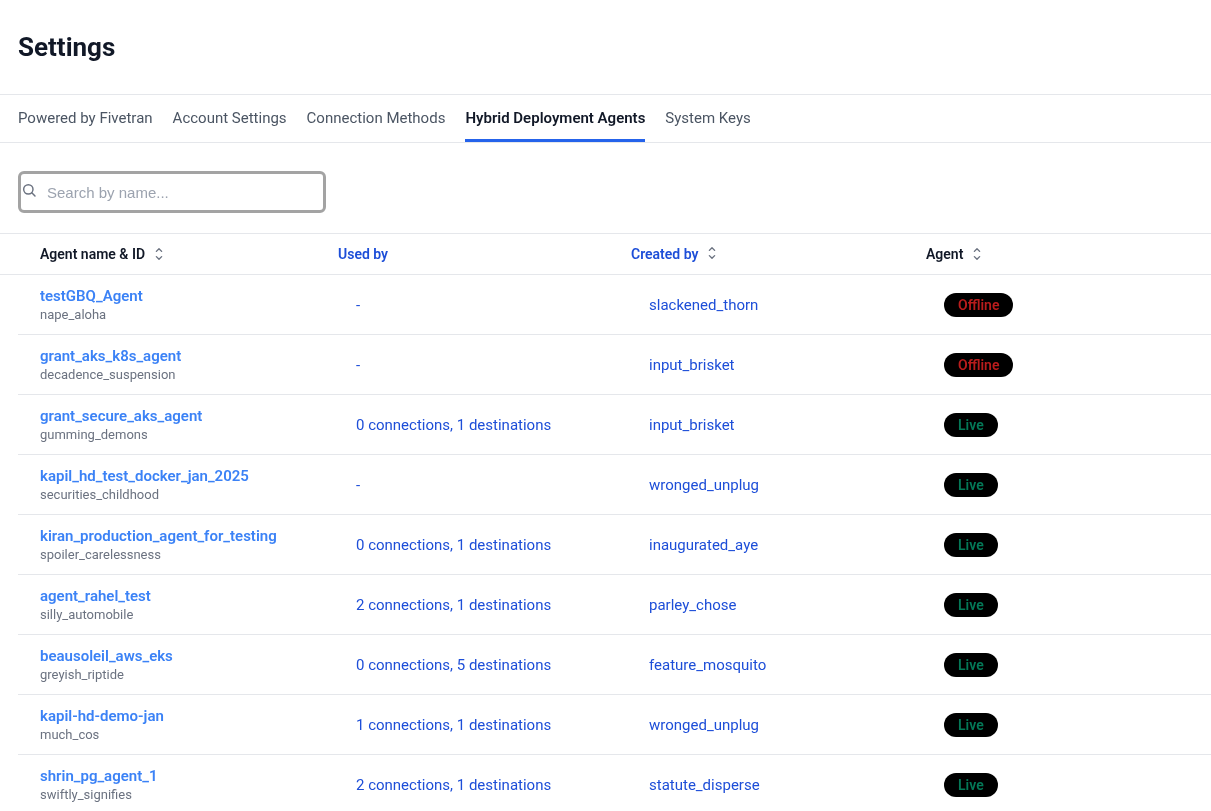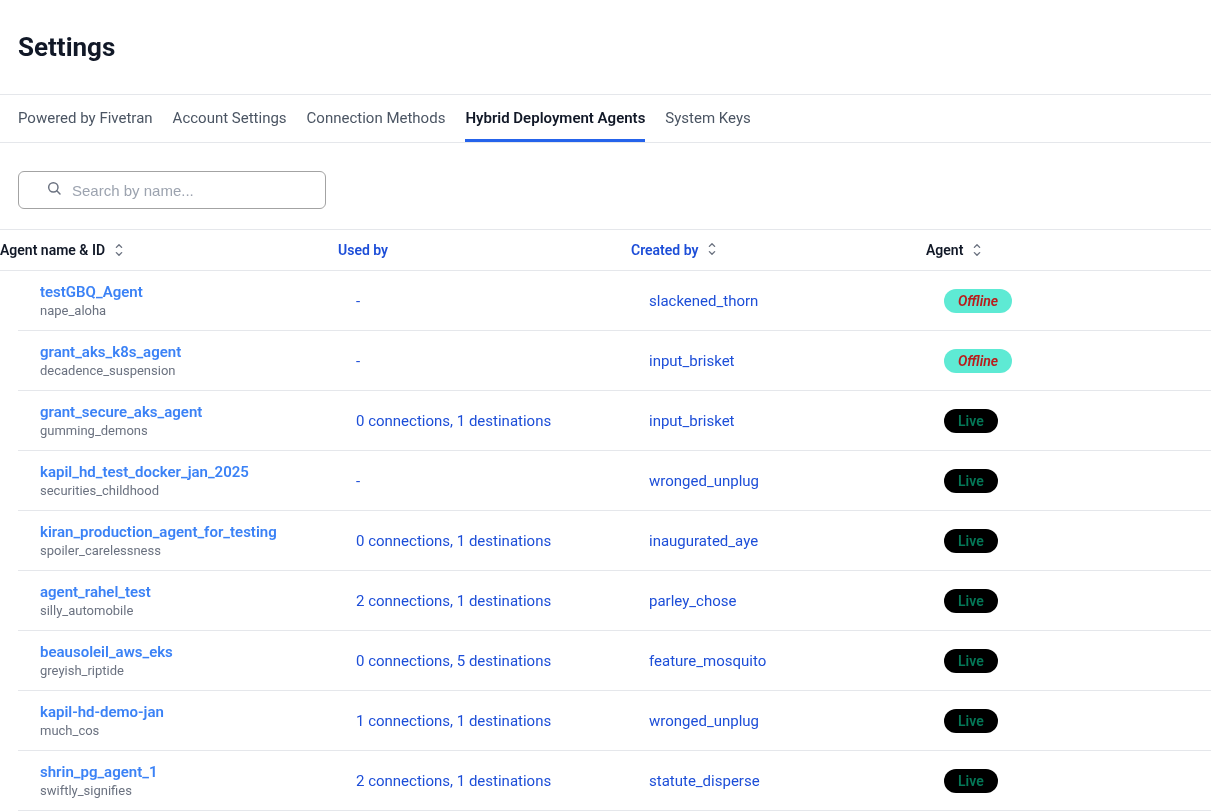--- a/index.html
+++ b/index.html
@@ -38,23 +38,23 @@
       color: #111827;
       font-weight: 600;
       border-bottom: 3px solid #2563eb;
     }
     .search-wrap {
       padding: 28px 0 20px 18px;
     }
     .search-box {
       display: inline-flex;
       align-items: center;
-      border: 1px solid #a3a3a3;
+      border: 3px solid #a3a3a3;
       border-radius: 6px;
-      padding: 8px 27px;
+      padding: 8px 0;
       width: 308px;
     }
     .search-box svg {
       width: 16px;
       height: 16px;
       flex-shrink: 0;
       margin-right: 10px;
     }
     .search-box input {
       border: none;
@@ -71,21 +71,21 @@
     }
     .table-header {
       display: flex;
       align-items: center;
       padding: 12px 0;
       border-top: 1px solid #e5e7eb;
       border-bottom: 1px solid #e5e7eb;
       font-weight: 600;
       font-size: 14px;
     }
-    .col-name { flex: 0 0 338px; display: flex; align-items: center; gap: 8px; }
+    .col-name { flex: 0 0 338px; padding-left: 40px; display: flex; align-items: center; gap: 8px; }
     .col-used { flex: 0 0 293px; }
     .col-created { flex: 0 0 295px; display: flex; align-items: flex-start; gap: 8px; }
     .col-status { flex: 1; display: flex; align-items: center; gap: 8px; }
     .table-row {
       display: flex;
       align-items: center;
       padding: 12px 0;
       border-bottom: 1px solid #e5e7eb;
       font-size: 15px;
       margin-left: 18px;
@@ -106,23 +106,22 @@
     }
     .badge {
       display: inline-block;
       padding: 5px 14px;
       border-radius: 999px;
       font-size: 14px;
       font-weight: 600;
       line-height: 1;
     }
     .badge-offline {
-      background: #5eead4;
+      background: #000000;
       color: #b91c1c;
-      font-style: italic;
     }
     .badge-live {
       background: #000000;
       color: #047857;
     }
     .sort-icon svg {
       width: 12px;
       height: 14px;
       display: block;
     }

